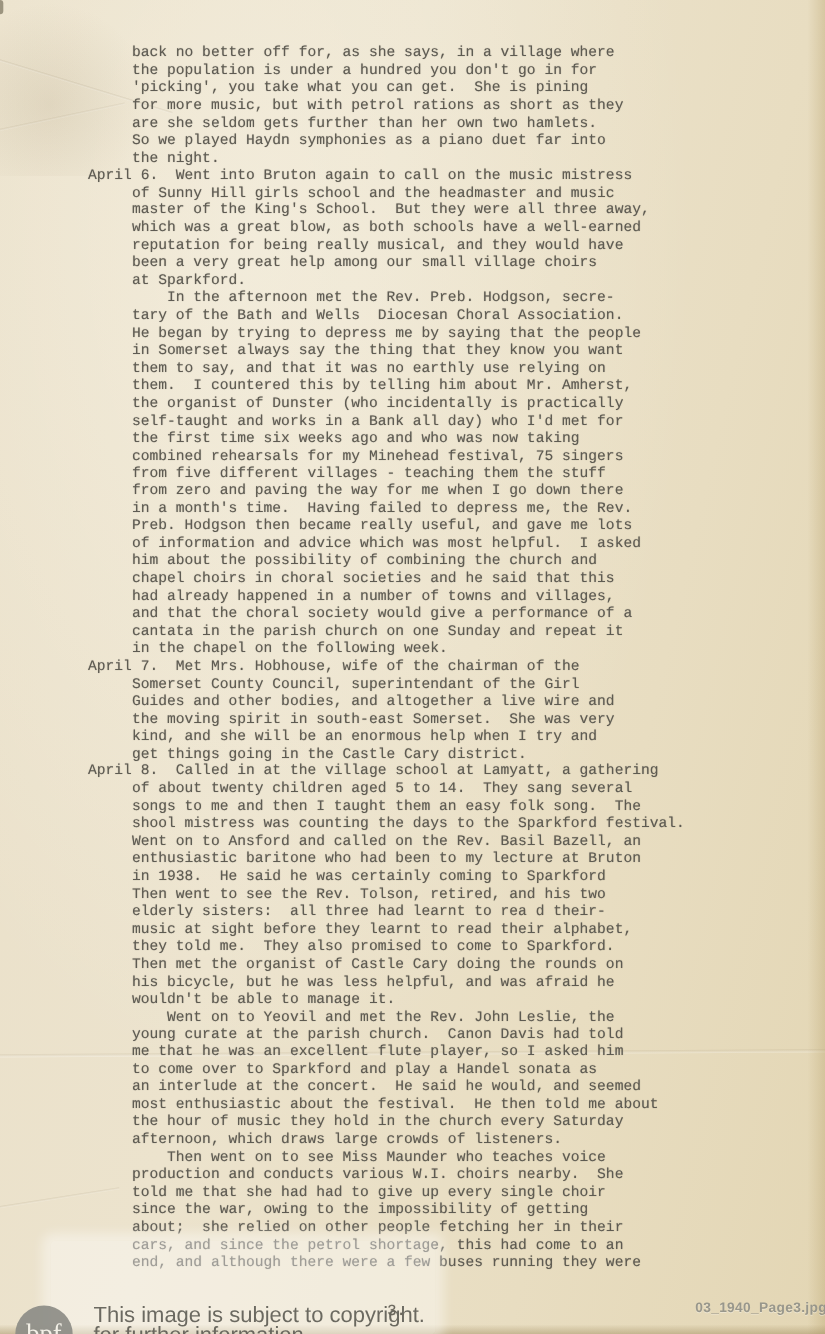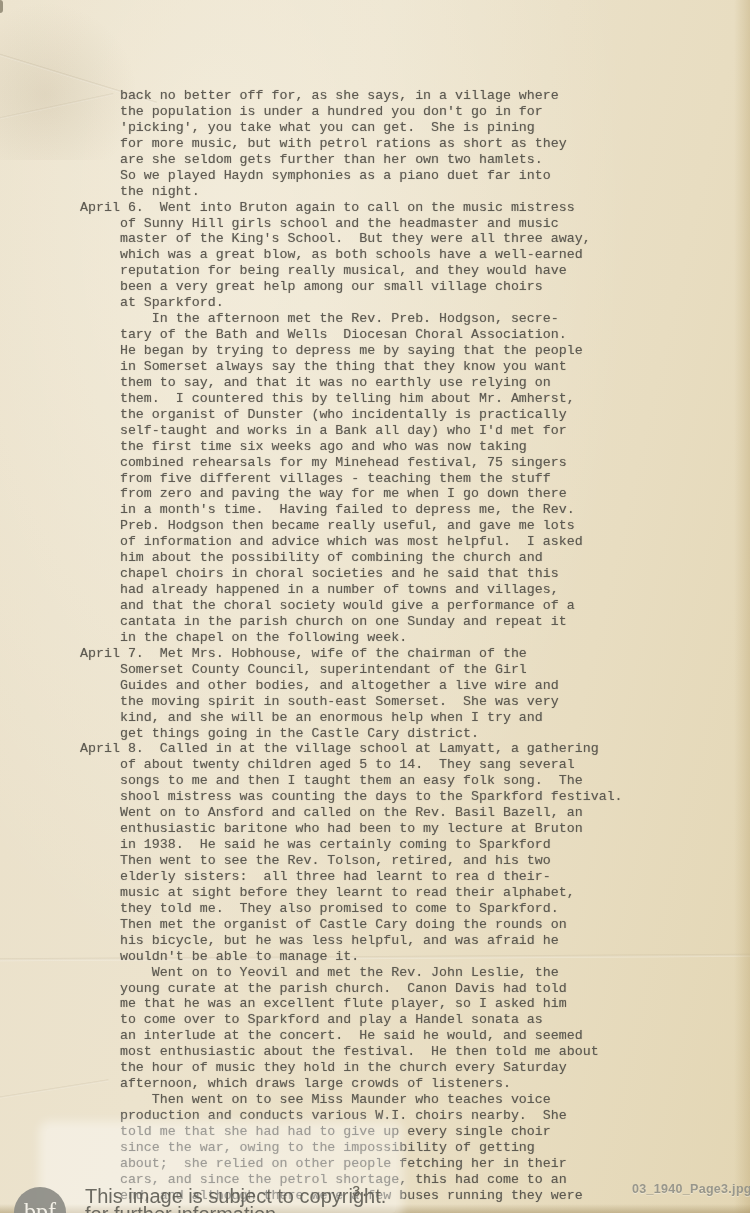--- a/index.html
+++ b/index.html
@@ -53,21 +53,20 @@
   }
   
   .typewritten{
     position:absolute;left:80px;top:40px;width:668px;
     font-family:"Liberation Mono","DejaVu Sans Mono",monospace;
     font-size:13.3px;line-height:15.95px;
     color:#56534b;
     white-space:pre;
     text-shadow:0 0 1px rgba(86,83,75,0.55);
     opacity:0.94;
-    margin-top:48px;
   }
   .tline{height:15.95px;}
   .page-number{
     position:absolute;left:352px;top:1184px;
     font-family:"Liberation Mono","DejaVu Sans Mono",monospace;
     font-size:14px;color:#6b675c;
     text-shadow:0 0 1px rgba(86,83,75,0.5);
   }
   .filename{
     position:absolute;left:632px;top:1182px;

